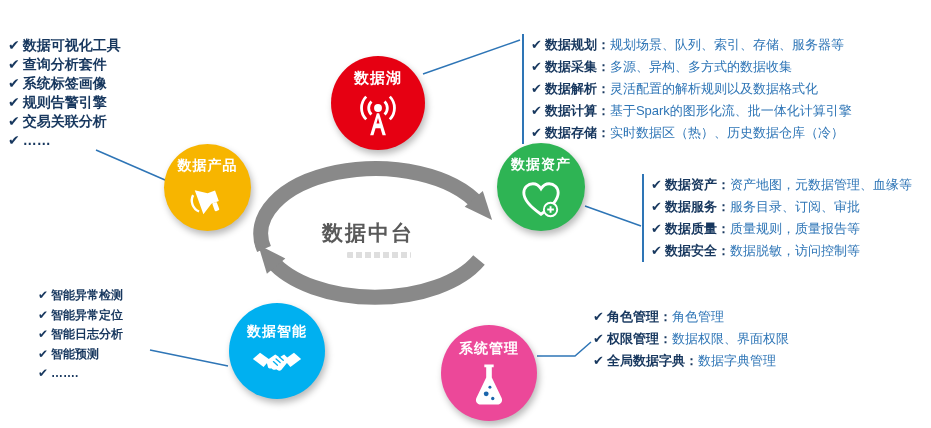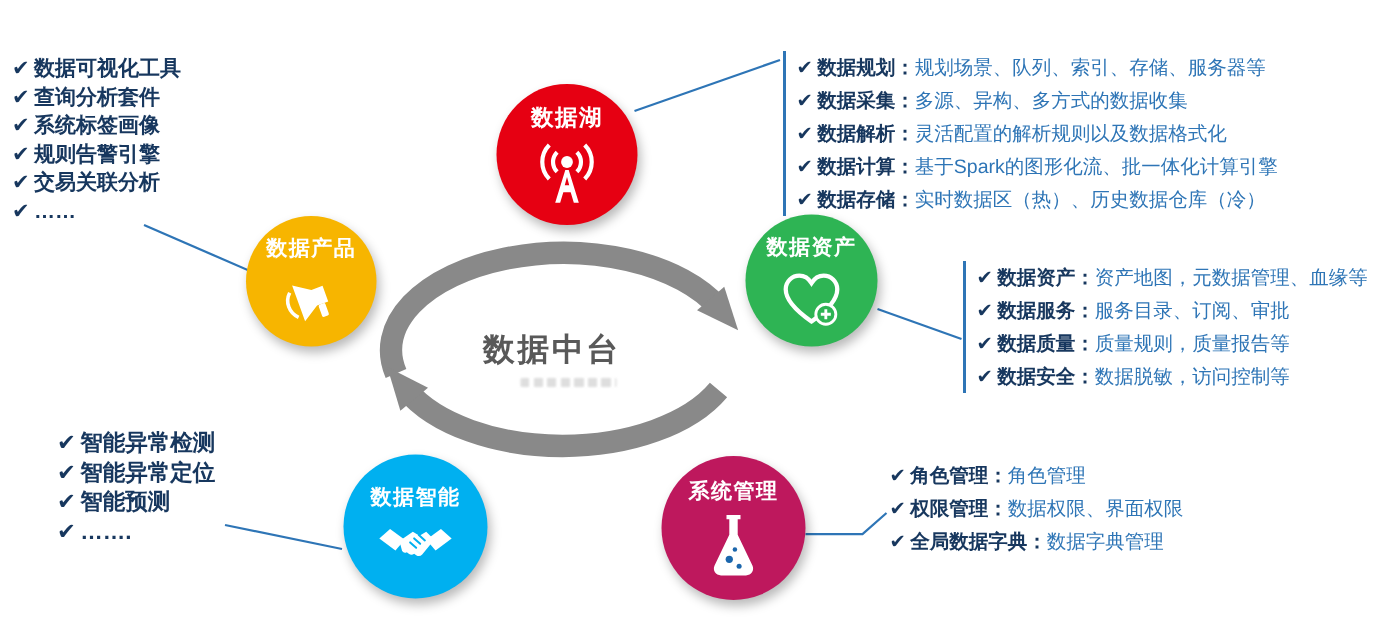--- a/index.html
+++ b/index.html
@@ -31,21 +31,21 @@
     gap: 5px;
     color: #fff;
     box-shadow: 2px 4px 7px rgba(0,0,0,.28);
   }
   .node-label { font-weight: bold; font-size: 14px; letter-spacing: 1px; }
   .node-lake          { left: 331px; top: 56px;  width: 94px; height: 94px; background: #e60012; }
   .node-lake .node-label { font-size: 15px; }
   .node-product       { left: 164px; top: 144px; width: 87px; height: 87px; background: #f7b500; }
   .node-asset         { left: 497px; top: 143px; width: 88px; height: 88px; background: #2eb454; }
   .node-intelligence  { left: 229px; top: 303px; width: 96px; height: 96px; background: #00b0f0; }
-  .node-system        { left: 441px; top: 304px; width: 96px; height: 96px; background: #be185d; }
+  .node-system        { left: 441px; top: 325px; width: 96px; height: 96px; background: #ec4899; }
   .node-icon { display: block; }
 
   
   .center-title {
     position: absolute;
     left: 322px; top: 219px;
     width: 120px;
     font-size: 21px;
     font-weight: bold;
     color: #595959;
@@ -70,21 +70,21 @@
   .desc { color: #2e75b6; }
   .simple .item { font-size: 13.5px; line-height: 19px; }
   .rich .item   { font-size: 13px;   line-height: 22px; }
   .bar { border-left: 2px solid #2e75b6; padding-left: 7px; margin-top: 22px; }
 
   .list-product      { left: 8px;   top: 36px;  }
   .list-product .item{ font-size: 14px; line-height: 19px; }
   .list-lake         { left: 522px; top: 12px;  }
   .list-asset        { left: 642px; top: 152px; }
   .list-intelligence { left: 38px;  top: 286px; }
-  .list-intelligence .item { font-size: 15px; line-height: 19.5px; }
+  .list-intelligence .item { font-size: 12px; line-height: 19.5px; }
   .list-system       { left: 593px; top: 306px; }
 </style>
 </head>
 <body>
 
 <div class="stage">
 
   <svg class="overlay" width="931" height="428" viewBox="0 0 931 428">
     <defs>
       <marker id="arrowhead" markerUnits="userSpaceOnUse" markerWidth="34" markerHeight="34" refX="10" refY="17" orient="auto">
@@ -175,20 +175,21 @@
   <div class="flist rich bar list-asset">
     <div class="item"><span class="chk">✔</span><span class="lbl">数据资产</span><span class="sep">：</span><span class="desc">资产地图，元数据管理、血缘等</span></div>
     <div class="item"><span class="chk">✔</span><span class="lbl">数据服务</span><span class="sep">：</span><span class="desc">服务目录、订阅、审批</span></div>
     <div class="item"><span class="chk">✔</span><span class="lbl">数据质量</span><span class="sep">：</span><span class="desc">质量规则，质量报告等</span></div>
     <div class="item"><span class="chk">✔</span><span class="lbl">数据安全</span><span class="sep">：</span><span class="desc">数据脱敏，访问控制等</span></div>
   </div>
 
   <div class="flist simple list-intelligence">
     <div class="item"><span class="chk">✔</span><span class="lbl">智能异常检测</span></div>
     <div class="item"><span class="chk">✔</span><span class="lbl">智能异常定位</span></div>
+    <div class="item"><span class="chk">✔</span><span class="lbl">智能日志分析</span></div>
     <div class="item"><span class="chk">✔</span><span class="lbl">智能预测</span></div>
     <div class="item"><span class="chk">✔</span><span class="lbl">…….</span></div>
   </div>
 
   <div class="flist rich list-system">
     <div class="item"><span class="chk">✔</span><span class="lbl">角色管理</span><span class="sep">：</span><span class="desc">角色管理</span></div>
     <div class="item"><span class="chk">✔</span><span class="lbl">权限管理</span><span class="sep">：</span><span class="desc">数据权限、界面权限</span></div>
     <div class="item"><span class="chk">✔</span><span class="lbl">全局数据字典</span><span class="sep">：</span><span class="desc">数据字典管理</span></div>
   </div>
 

